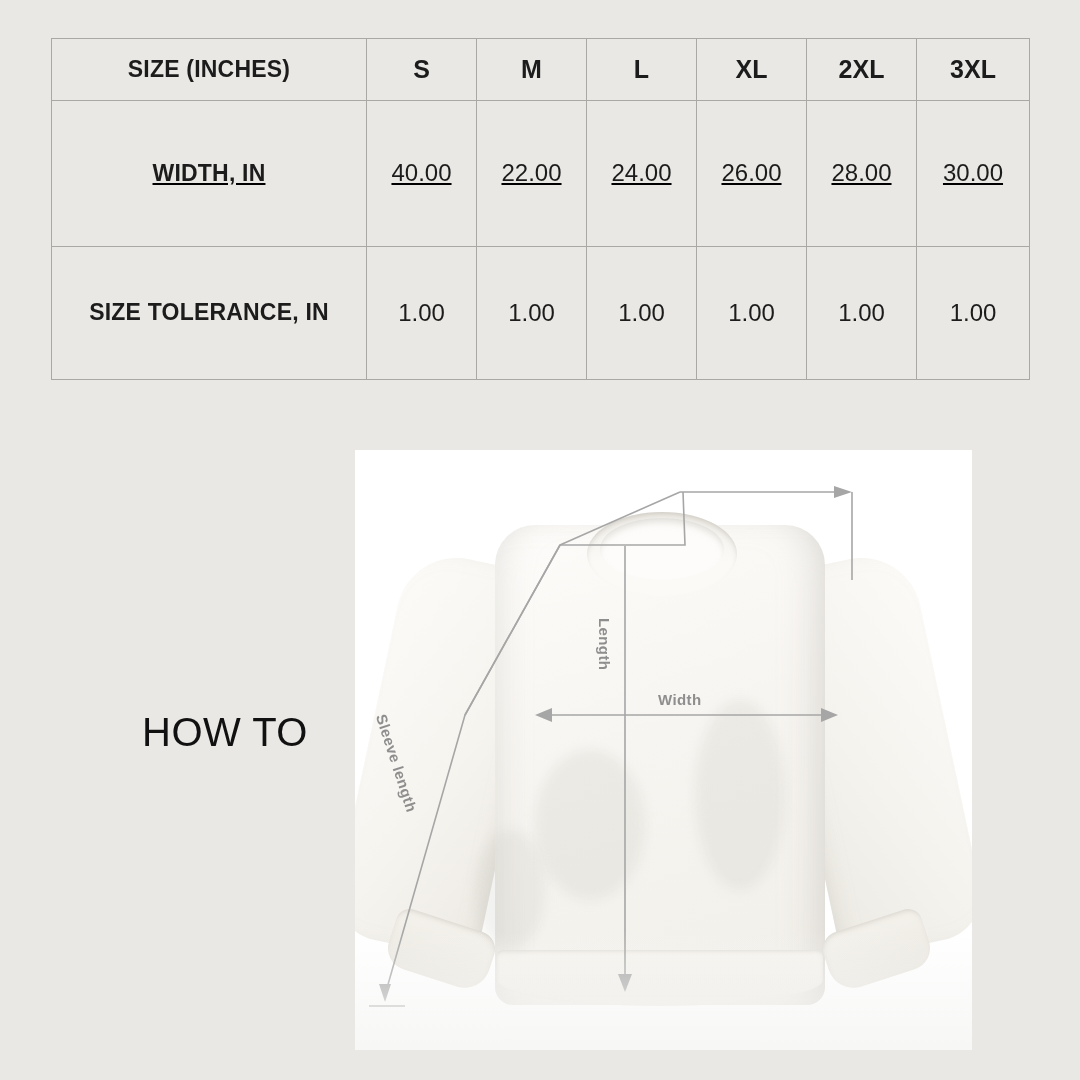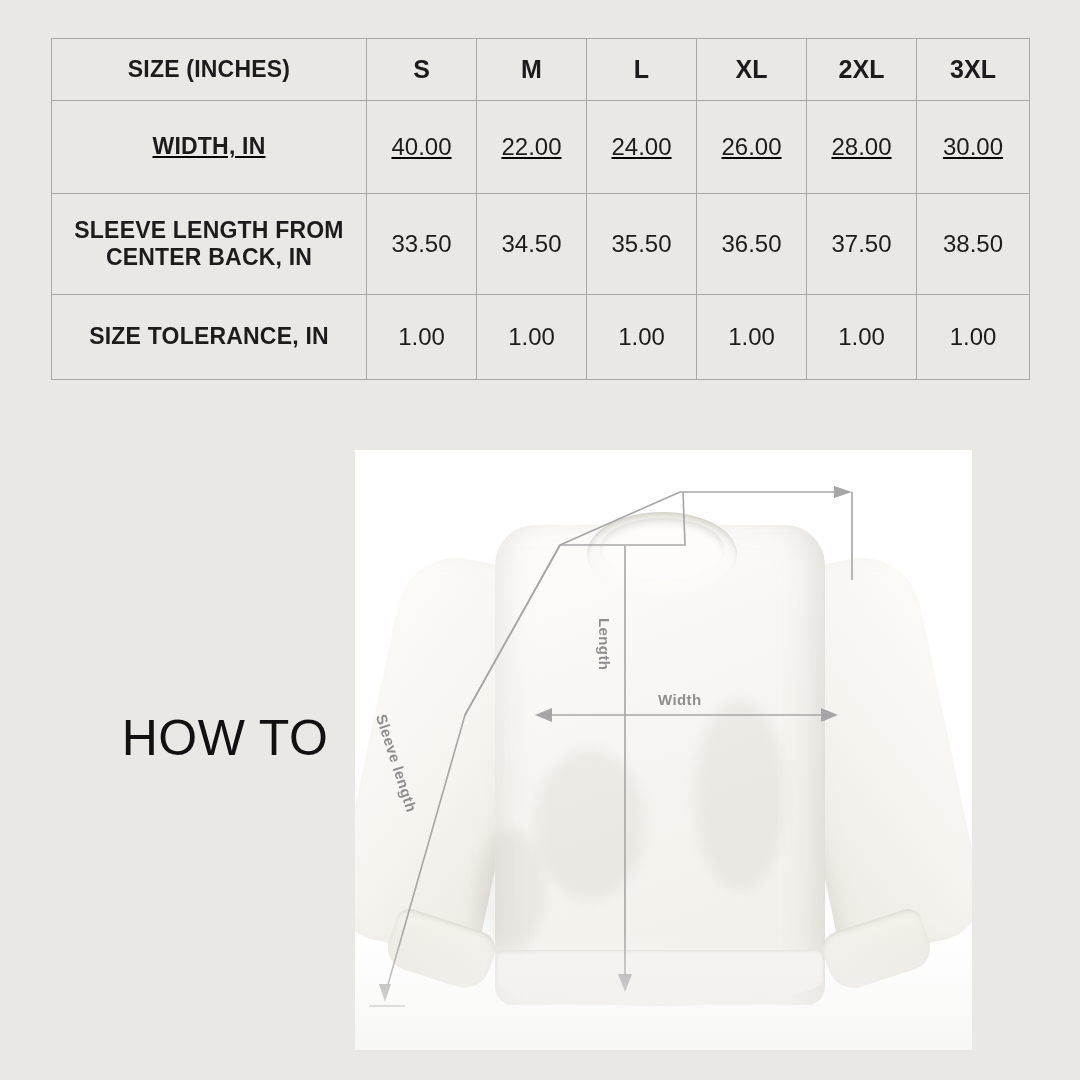--- a/index.html
+++ b/index.html
@@ -68,21 +68,21 @@
   tr.r-sleeve { height: 76px; }
   tr.r-tol    { height: 64px; }
 
   
   .howto {
     position: absolute;
     left: 100px;
     top: 706px;
     width: 250px;
     text-align: center;
-    font-size: 50px;
+    font-size: 40px;
     line-height: 1.3;
     color: #111111;
     font-weight: normal;
     letter-spacing: 0.5px;
   }
   .howto span { display: block; }
 
   
   .photo-panel {
     position: absolute;
@@ -271,32 +271,20 @@
     <tbody>
       <tr class="r-width">
         <td class="row-label">WIDTH, IN</td>
         <td class="cell-val">40.00</td>
         <td class="cell-val">22.00</td>
         <td class="cell-val">24.00</td>
         <td class="cell-val">26.00</td>
         <td class="cell-val">28.00</td>
         <td class="cell-val">30.00</td>
       </tr>
-      <tr class="r-sleeve">
-        <td class="row-label">
-          <span>SLEEVE LENGTH FROM</span><br>
-          <span>CENTER BACK, IN</span>
-        </td>
-        <td class="cell-val">33.50</td>
-        <td class="cell-val">34.50</td>
-        <td class="cell-val">35.50</td>
-        <td class="cell-val">36.50</td>
-        <td class="cell-val">37.50</td>
-        <td class="cell-val">38.50</td>
-      </tr>
       <tr class="r-tol">
         <td class="row-label">SIZE TOLERANCE, IN</td>
         <td class="cell-val">1.00</td>
         <td class="cell-val">1.00</td>
         <td class="cell-val">1.00</td>
         <td class="cell-val">1.00</td>
         <td class="cell-val">1.00</td>
         <td class="cell-val">1.00</td>
       </tr>
     </tbody>

